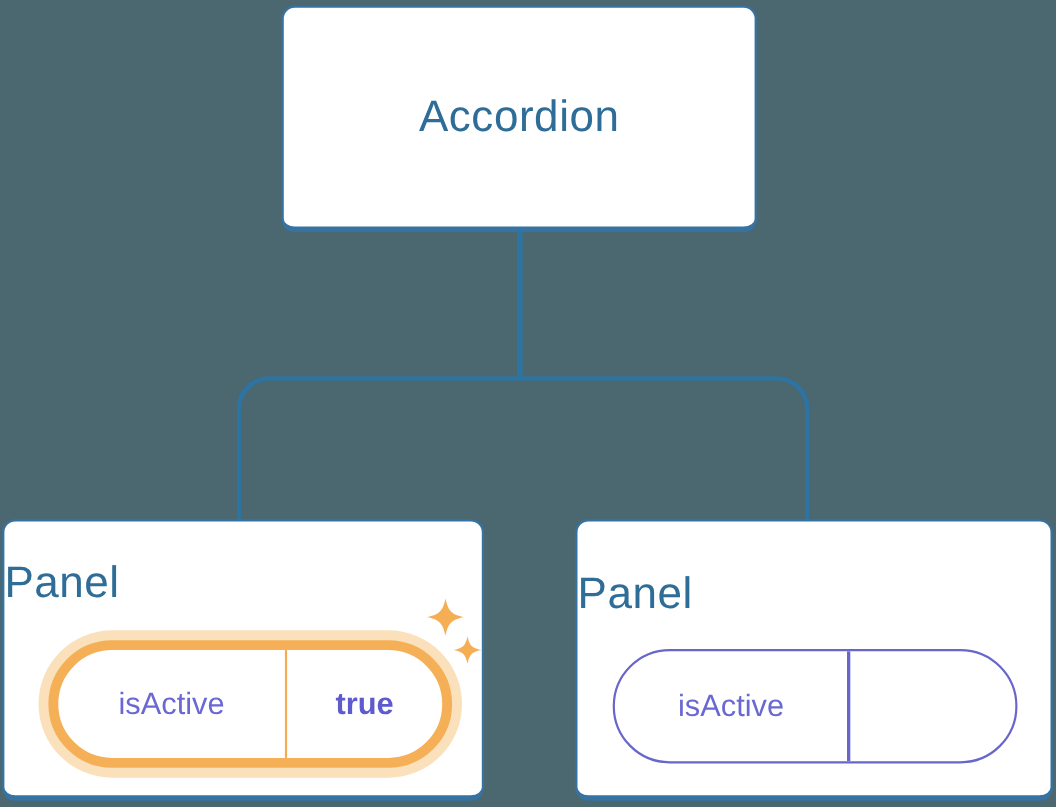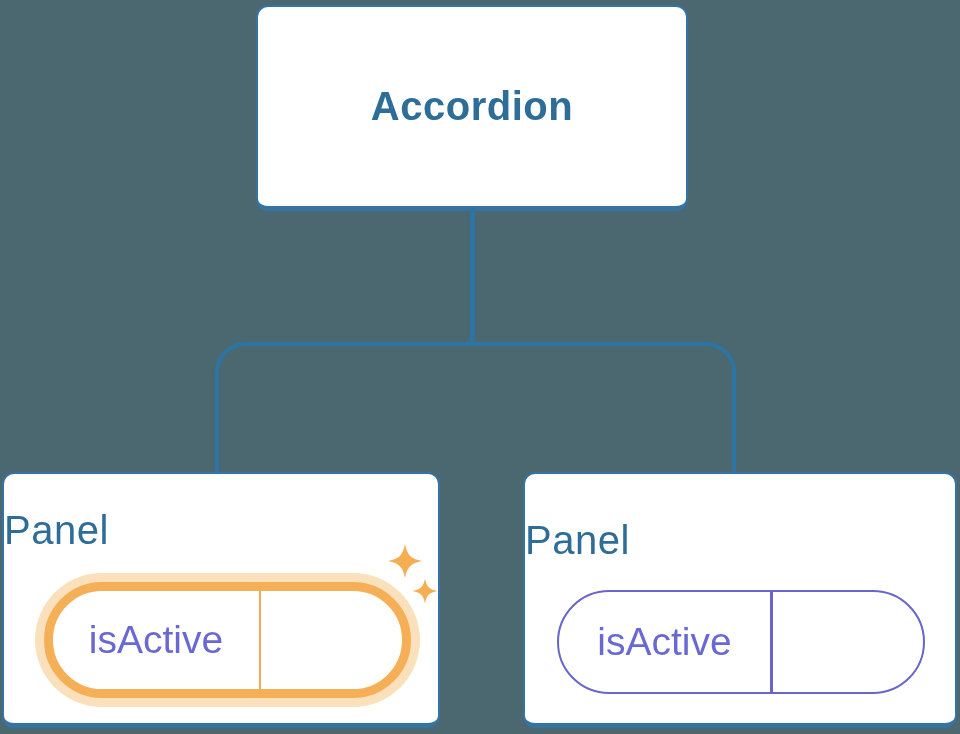--- a/index.html
+++ b/index.html
@@ -11,21 +11,21 @@
   }
   .node {
     position:absolute; box-sizing:border-box;
     background:var(--node-fill,#fff);
     border:2.5px solid var(--node-border,#3673A2);
     border-bottom-width:5.5px;
     border-radius:12px;
   }
   .root-node {
     left:256px; top:5px; width:432px; height:206px;
-    display:flex; align-items:center; justify-content:center;font-weight:bold;
+    display:flex; align-items:center; justify-content:center;
   }
   .node-title {
     color:var(--title-text,#2E6D98);
     font-size:40px; letter-spacing:0.5px;
   }
   .stem {
     position:absolute; left:470px; top:209px; width:5px; height:136px;
     background:var(--connector,#2C74A4);
   }
   .bracket {
@@ -60,21 +60,21 @@
   .inactive-pill {
     position:absolute; left:32px; top:116px; width:368px; height:104px;
     box-sizing:border-box;
     background:#fff;
     border:2.5px solid var(--inactive-pill-border,#6866CB);
     border-radius:52px;
     display:flex; overflow:hidden;
   }
   .pill-cell {
     display:flex; align-items:center; justify-content:center;
-    font-size:39px; color:var(--state-text,#6A68D2);
+    font-size:28px; color:var(--state-text,#6A68D2);
   }
   .cell-key { width:59%; }
   .cell-val { flex:1; }
   .inactive-pill .cell-key { width:58%; }
   .active-divider   { width:2px;   background:var(--active-divider,#F2AC52); }
   .inactive-divider { width:2.5px; background:var(--inactive-pill-border,#6866CB); }
   .val-active { font-weight:bold; color:var(--state-value-active-text,#5E5BCE); }
   .sparkles { position:absolute; left:366px; top:66px; width:72px; height:80px; }
 </style>
 </head>
@@ -89,20 +89,21 @@
   <div class="stem"></div>
   <div class="bracket"></div>
 
   <div class="node panel-left">
     <div class="panel-title">Panel</div>
 
     <div class="active-pill-halo">
       <div class="active-pill">
         <div class="pill-cell cell-key">isActive</div>
         <div class="active-divider"></div>
+        <div class="pill-cell cell-val val-active">true</div>
       </div>
     </div>
 
     <svg class="sparkles" viewBox="0 0 72 80">
       <path style="fill:var(--sparkle,#F6AE54)" d="M35 4 C37.5 15.5 40.5 18.5 52 21 C40.5 23.5 37.5 26.5 35 38 C32.5 26.5 29.5 23.5 18 21 C29.5 18.5 32.5 15.5 35 4 Z"></path>
       <path style="fill:var(--sparkle,#F6AE54)" d="M55 38.5 C56.8 47 59 49.2 67.5 51 C59 52.8 56.8 55 55 63.5 C53.2 55 51 52.8 42.5 51 C51 49.2 53.2 47 55 38.5 Z"></path>
     </svg>
   </div>
 
   <div class="node panel-right">

